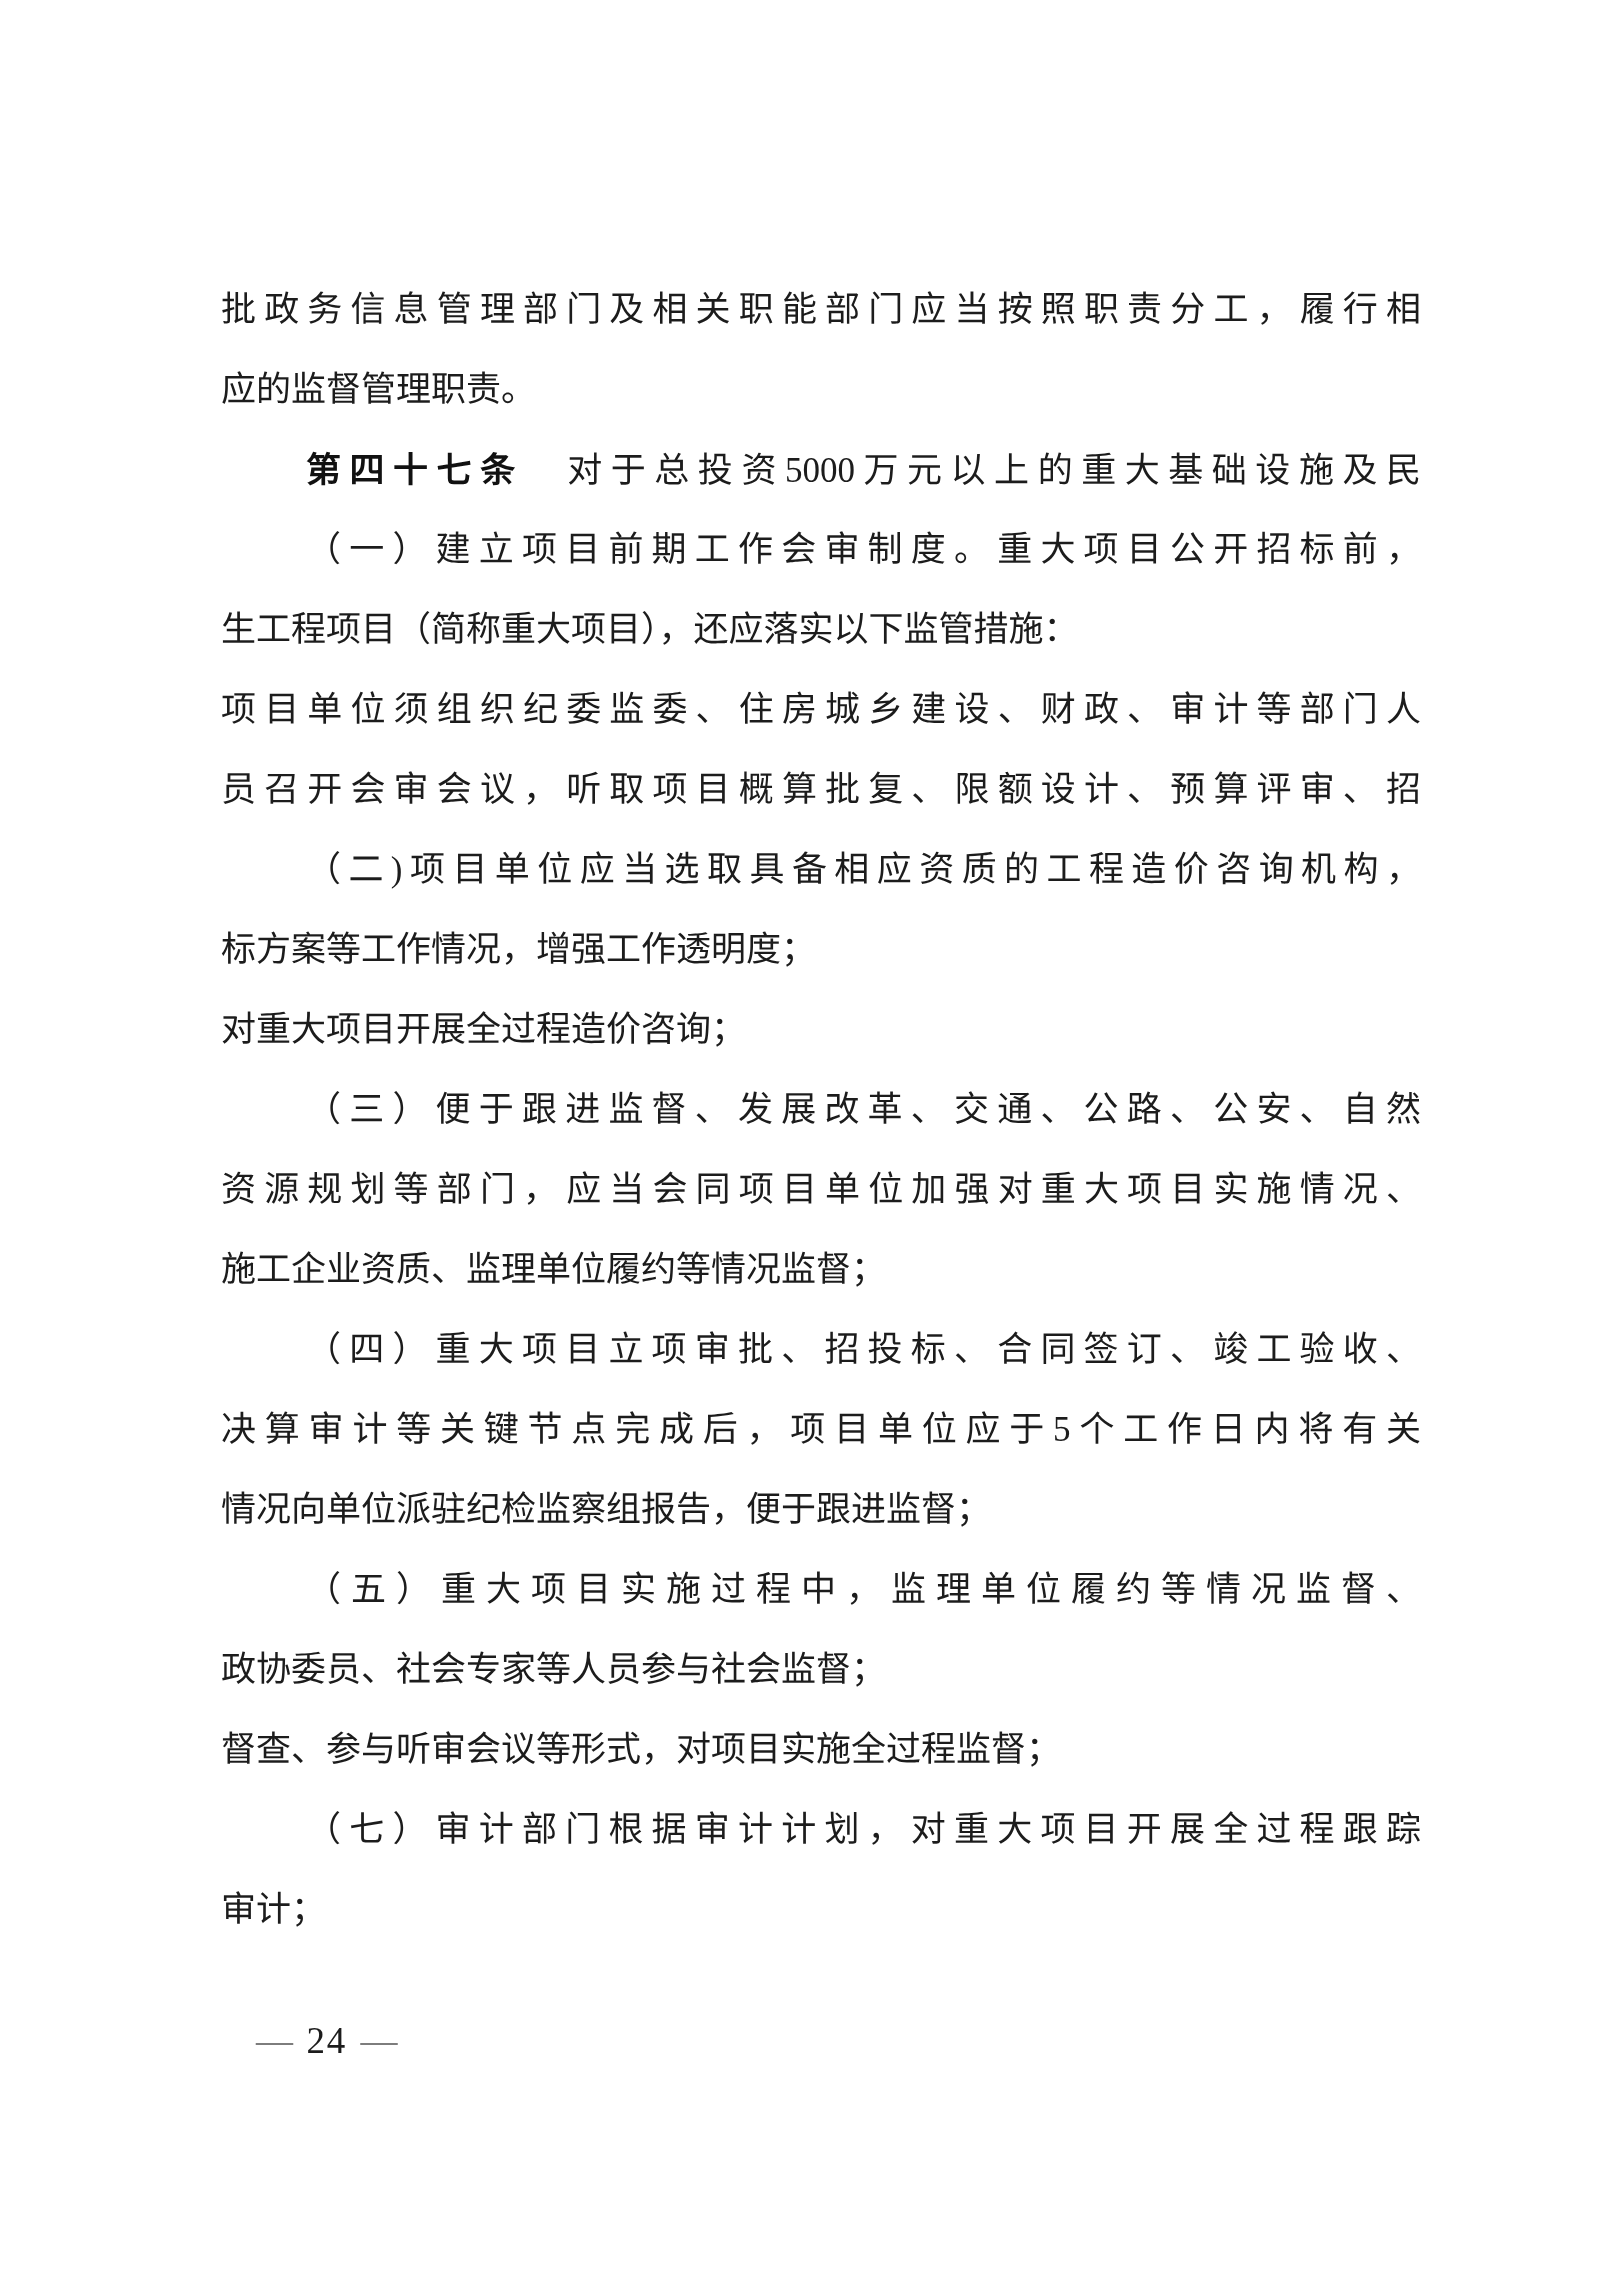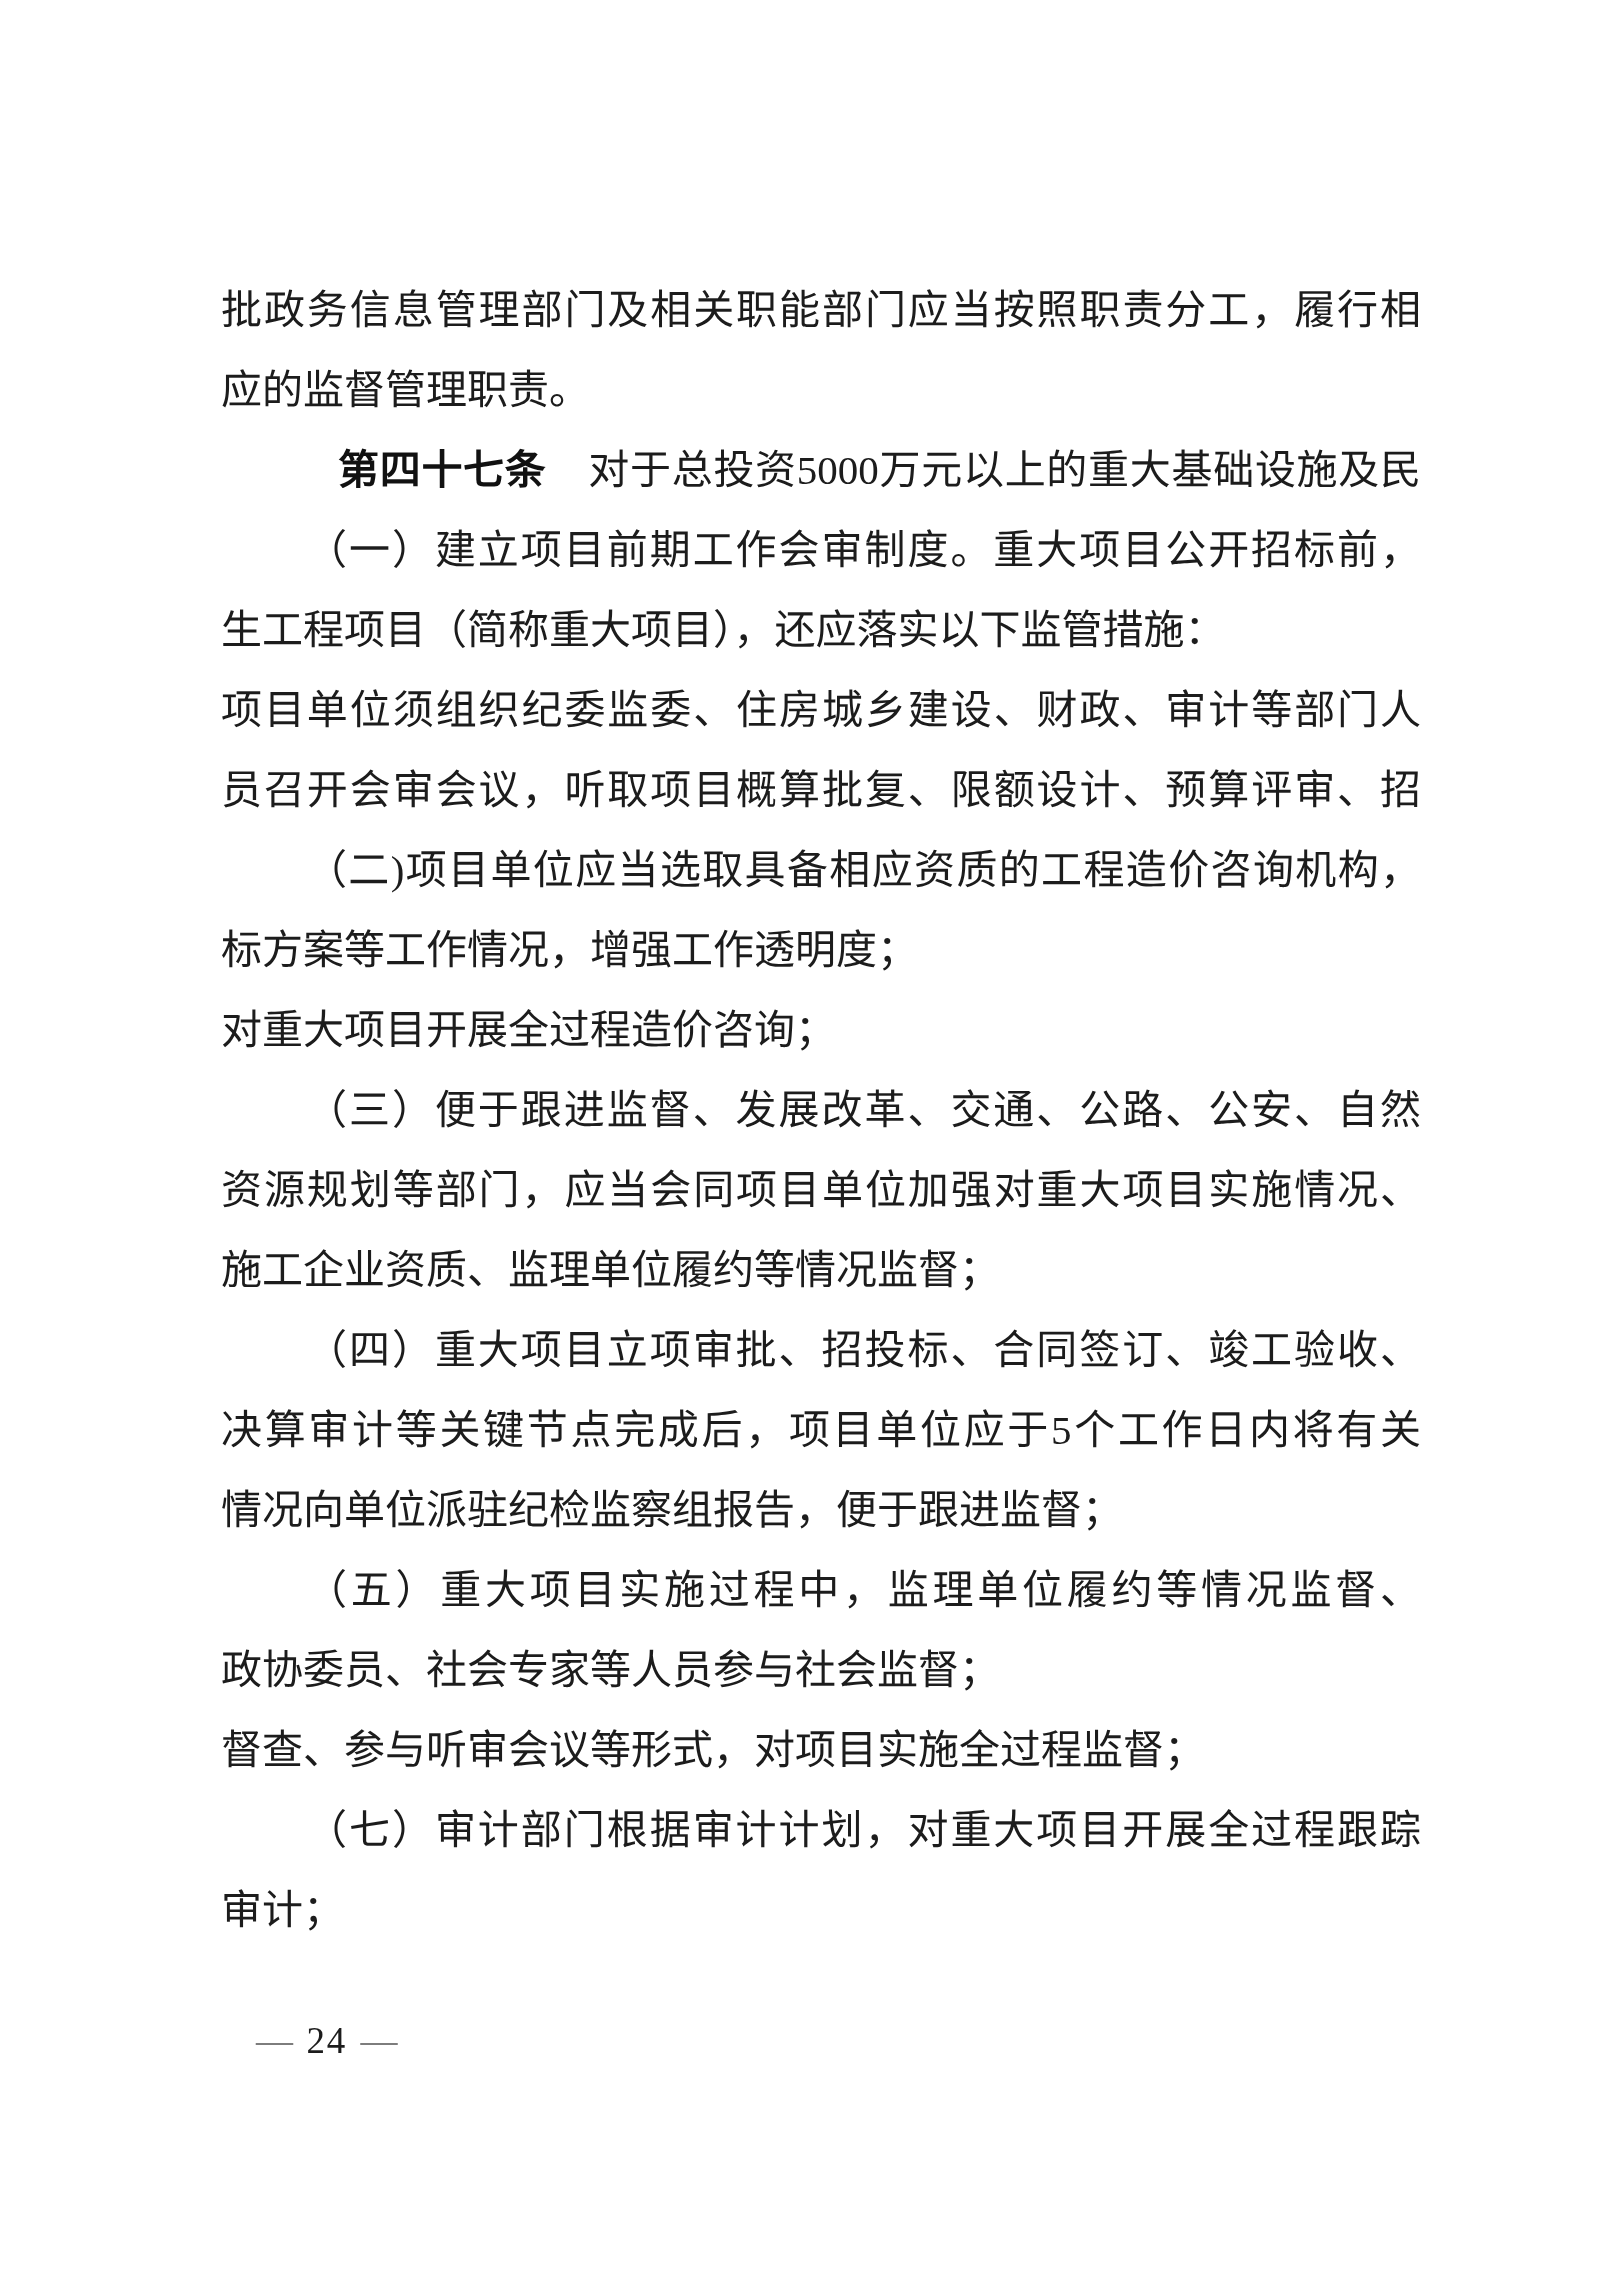--- a/index.html
+++ b/index.html
@@ -21,21 +21,21 @@
   }
   .doc-body {
     position: absolute;
     left: 221px;
     top: 270px;
     width: 1200px;
   }
   .line {
     height: 80px;
     line-height: 80px;
-    font-size: 41px;
+    font-size: 35px;
     color: #1c1c1c;
     white-space: nowrap;
     font-weight: 400;
   }
   .line.full {
     white-space: normal;
     text-align: justify;
     text-align-last: justify;
     text-justify: inter-character;
   }
@@ -43,21 +43,20 @@
     text-align: left;
     text-align-last: left;
   }
   .line.indent {
     text-indent: 85px;
   }
   .art {
     font-family: "Liberation Sans", sans-serif;
     font-weight: 700;
     color: #111111;
-    margin-left: 32px;
   }
   .footer {
     position: absolute;
     left: 256px;
     top: 2015px;
     height: 51px;
     line-height: 51px;
     font-size: 37px;
     color: #222222;
     display: flex;

